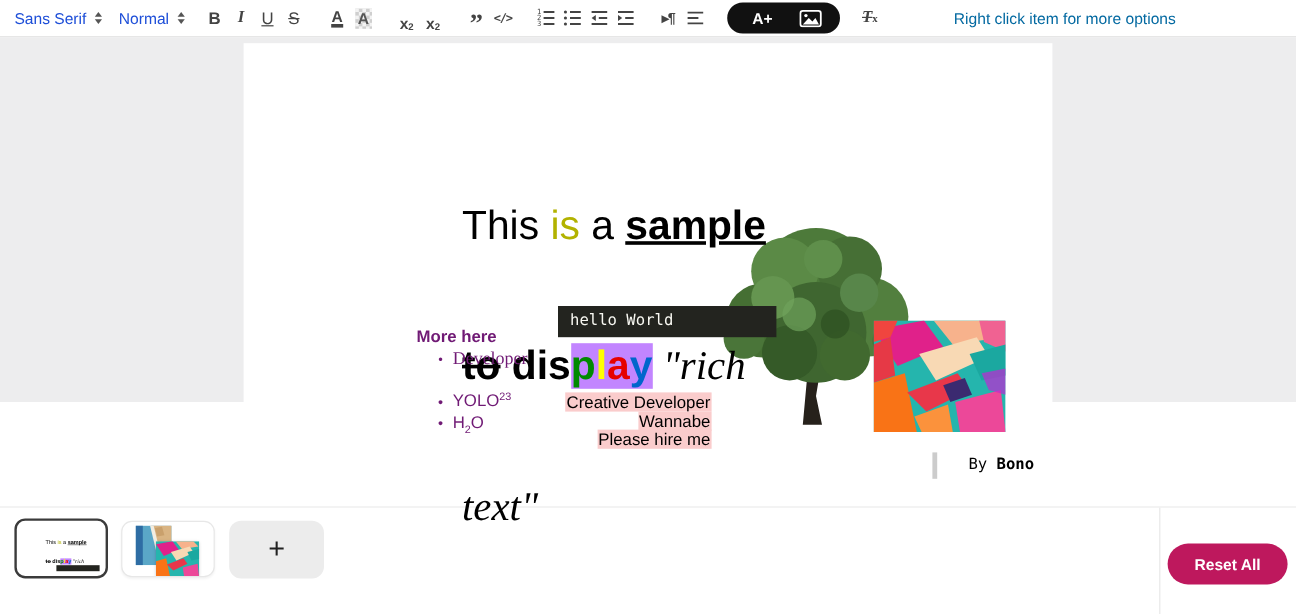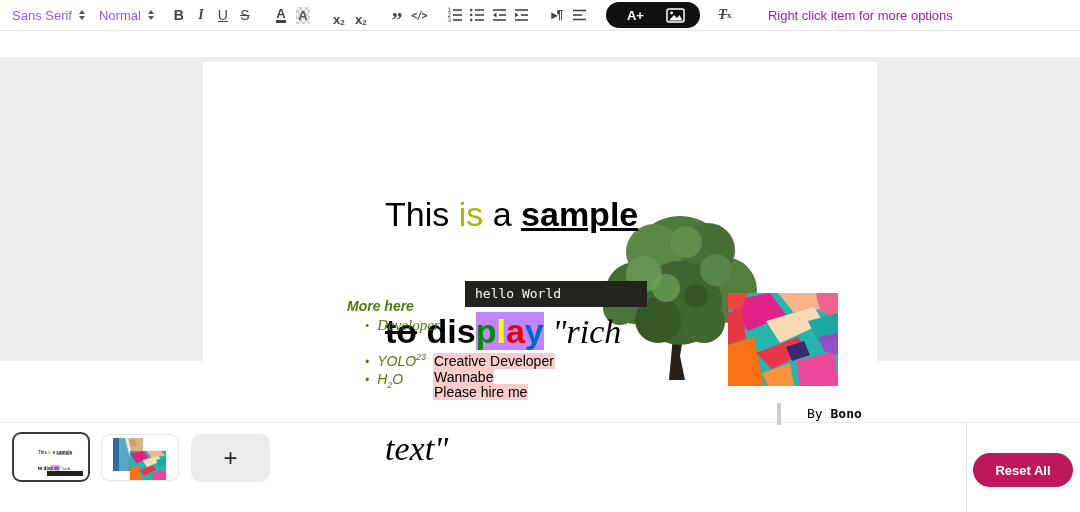--- a/index.html
+++ b/index.html
@@ -8,21 +8,21 @@
     width:1080px; height:512px; overflow:hidden; position:relative;
     background:#fff; font-family:"Liberation Sans", sans-serif;
   }
 
   
   .toolbar {
     position:absolute; top:0; left:0; width:1080px; height:31px;
     background:#fff; border-bottom:1px solid #e6e6e6;
     display:flex; align-items:center; padding:0 12px; color:#444;
   }
-  .picker { display:flex; align-items:center; gap:7px; font-size:13px; color:#8b5cf6; cursor:pointer; }
+  .picker { display:flex; align-items:center; gap:7px; font-size:13px; color:#1d4ed8; cursor:pointer; }
   .picker-arrows { display:flex; flex-direction:column; gap:2px; }
   .tri-up { width:0; height:0; border-left:3.5px solid transparent; border-right:3.5px solid transparent; border-bottom:4.5px solid #555; }
   .tri-down { width:0; height:0; border-left:3.5px solid transparent; border-right:3.5px solid transparent; border-top:4.5px solid #555; }
   .tgroup { display:flex; align-items:center; margin-left:14px; }
   .tbtn {
     min-width:22px; height:24px; display:flex; align-items:center; justify-content:center;
     font-size:14px; color:#444; cursor:pointer; padding:0 2px; background:transparent; border:none;
   }
   .g-bold { font-weight:800; }
   .g-italic { font-style:italic; font-family:"Liberation Serif", serif; font-weight:600; }
@@ -38,60 +38,60 @@
   .g-direction { font-size:12px; letter-spacing:-1px; font-weight:600; }
   .icon-svg { display:block; }
   .pill-dark {
     margin-left:16px; height:26px; background:#111; border-radius:14px;
     display:flex; align-items:center; gap:16px; padding:0 15px; color:#fff; cursor:pointer;
   }
   .pill-dark .aplus { font-size:13px; font-weight:600; color:#fff; }
   .g-clean { font-family:"Liberation Serif", serif; font-style:italic; font-size:14px; font-weight:600; }
   .g-clean .t { text-decoration:line-through; }
   .g-clean sub { font-size:9px; font-weight:800; font-style:normal; }
-  .toolbar-hint { margin-left:32px; font-size:13px; color:#a21caf; }
-
-  
-  .editor-area { position:absolute; top:31px; left:0; width:1080px; height:304px; background:#ededee;margin-top:26px; }
+  .toolbar-hint { margin-left:59px; font-size:13px; color:#0369a1; }
+
+  
+  .editor-area { position:absolute; top:31px; left:0; width:1080px; height:304px; background:#ededee; }
   .canvas { position:absolute; left:203px; top:5px; width:674px; height:379px; background:#fff; }
 
   
   .rich-heading {
     font-family:"Liberation Sans", sans-serif; font-size:34px; line-height:39px;
     color:#000; white-space:pre-wrap; width:320px;
   }
   .heading-abs { position:absolute; left:182px; top:55px; z-index:4; cursor:move; }
   .seg-olive { color:#b2b200; }
   .seg-sample { font-weight:700; text-decoration:underline; }
   .seg-strike { font-weight:700; text-decoration:line-through; }
   .seg-bold { font-weight:700; }
   .hl-purple { background:#c285ff; font-weight:700; }
   .lt-green { color:#008a00; } .lt-yellow { color:#ffff00; }
   .lt-red { color:#e60000; } .lt-blue { color:#0066cc; }
   .seg-serif-italic { font-family:"Liberation Serif", serif; font-style:italic; }
 
   
-  .more-block { position:absolute; left:144px; top:236px; z-index:4; font-size:14px; color:#4d7c0f; cursor:move;font-style:italic; }
+  .more-block { position:absolute; left:144px; top:236px; z-index:4; font-size:14px; color:#701a75; cursor:move; }
   .more-title { font-weight:700; font-size:14px; margin-bottom:3px; }
   .li-row { display:flex; align-items:baseline; padding-left:18px; line-height:17px; }
   .li-dot { margin-right:8px; font-size:12px; }
   .li-serif { font-family:"Liberation Serif", serif; font-size:15px; }
   .li-gap { height:14px; }
   .li-row sup { font-size:9px; }
   .li-row sub { font-size:9px; }
 
   
   .code-block {
     position:absolute; left:262px; top:219px; width:182px; height:26px; z-index:5;
     background:#23241f; color:#f8f8f2; font-family:"DejaVu Sans Mono", monospace;
     font-size:13px; line-height:26px; padding:0 10px; overflow:hidden; cursor:move;
   }
 
   
-  .hire-block { position:absolute; left:230px; top:292px; width:160px; text-align:left; z-index:6; font-size:14px; line-height:15.5px; cursor:move; }
+  .hire-block { position:absolute; left:230px; top:292px; width:160px; text-align:right; z-index:6; font-size:14px; line-height:15.5px; cursor:move; }
   .hire-line span { background:#facccc; padding:0 1px; }
 
   
   .byline {
     position:absolute; left:574px; top:341px; z-index:6;
     border-left:4px solid #ccc; padding-left:26px; height:22px; line-height:22px;
     font-family:"DejaVu Sans Mono", monospace; font-size:13px; color:#000; cursor:move;
   }
   .byline b { font-weight:700; }
 

